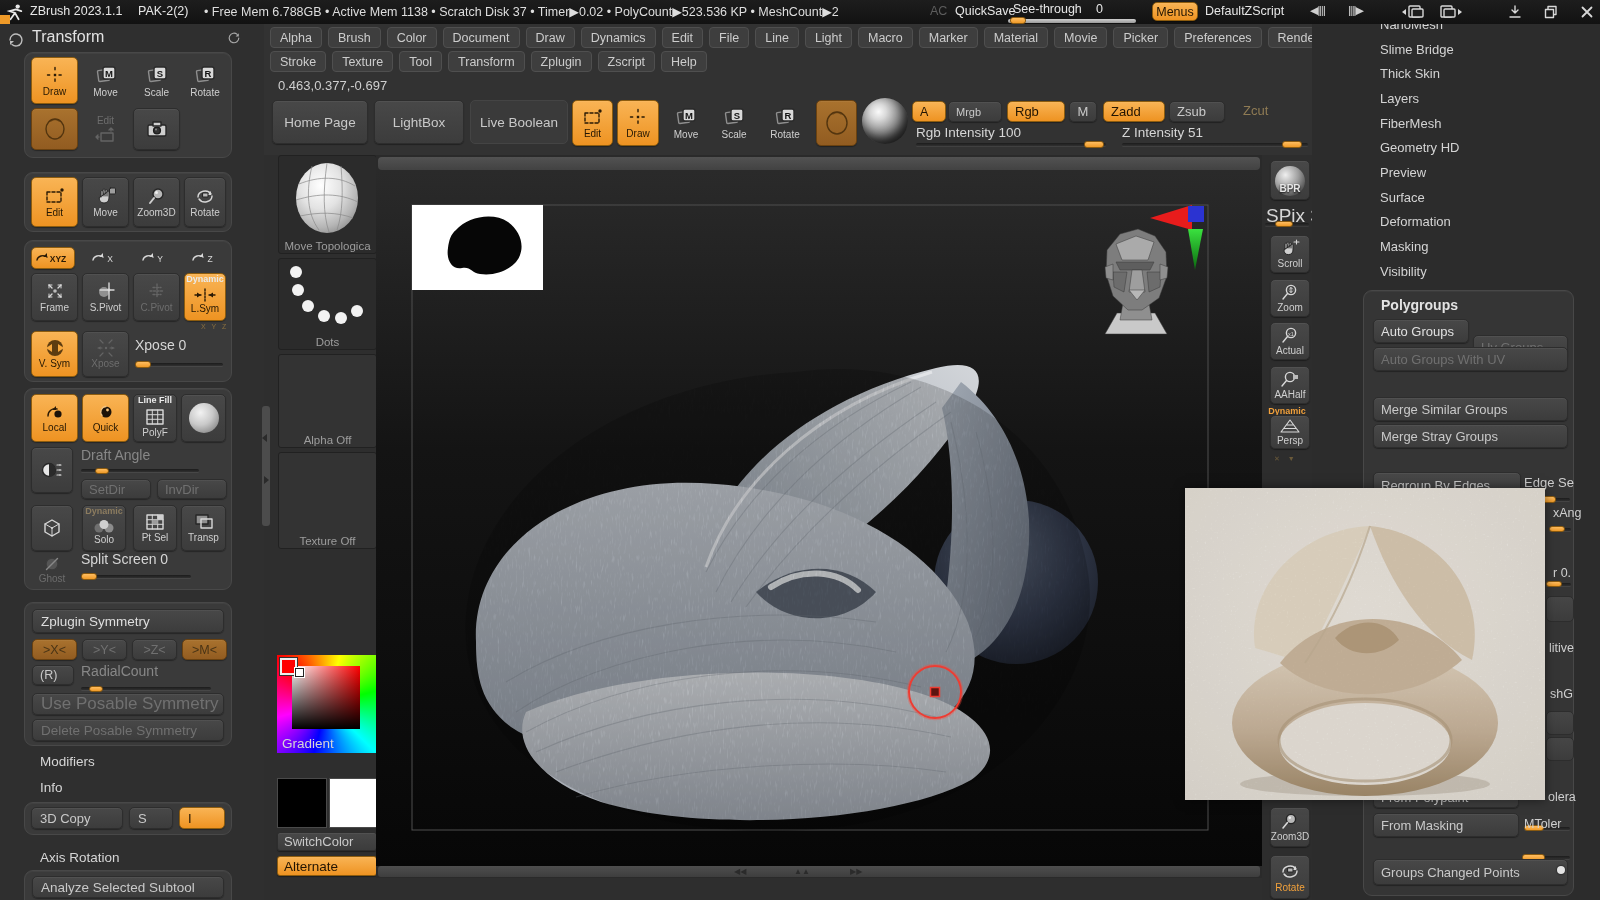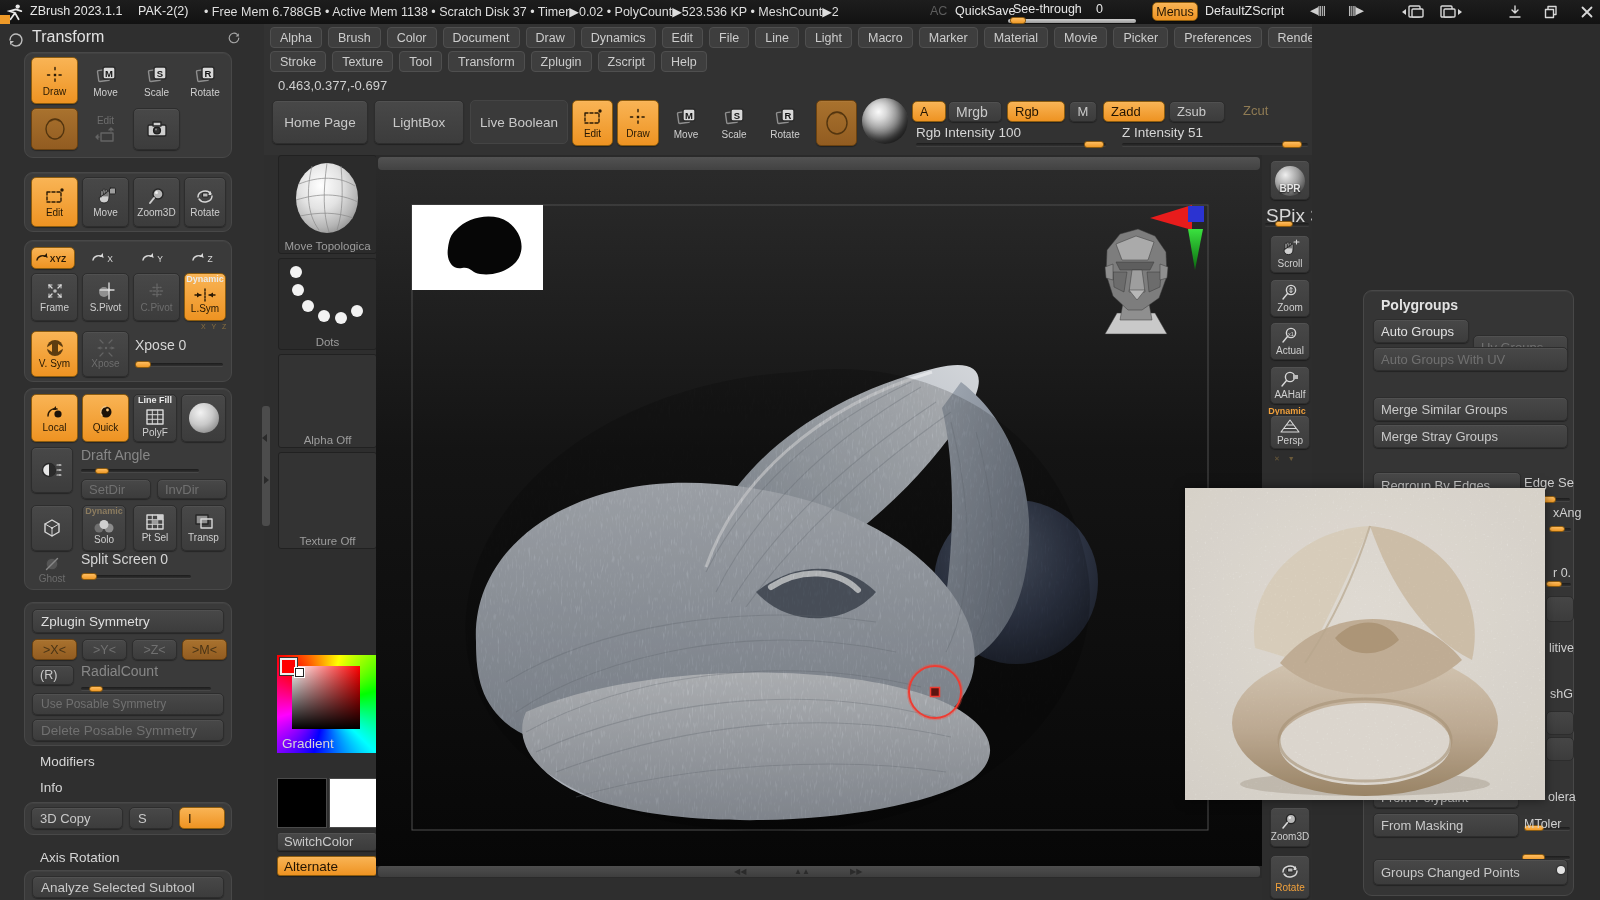--- a/index.html
+++ b/index.html
@@ -355,21 +355,21 @@
     <div class="b" style="left:7px;top:6px;width:192px;height:24px;justify-content:flex-start;padding-left:8px;font-size:13.5px;color:#dedede">Zplugin Symmetry</div>
     <div class="b br dm" style="left:7px;top:36px;width:45px;height:21px;color:#4a3415">&gt;X&lt;</div>
     <div class="b dm" style="left:57px;top:36px;width:45px;height:21px">&gt;Y&lt;</div>
     <div class="b dm" style="left:107px;top:36px;width:45px;height:21px">&gt;Z&lt;</div>
     <div class="b br dm" style="left:157px;top:36px;width:45px;height:21px;color:#4a3415">&gt;M&lt;</div>
     <div class="b" style="left:7px;top:62px;width:42px;height:20px;justify-content:flex-start;padding-left:7px">(R)</div>
     <span class="txt dimtx" style="left:56px;top:60px;font-size:14px">RadialCount</span>
     <div class="tr" style="left:56px;top:84px;width:130px">
       <div class="hd" style="left:8px;top:-1.5px;width:14px;height:6px"></div>
     </div>
-    <div class="b dm" style="left:7px;top:90px;width:192px;height:22px;justify-content:flex-start;padding-left:8px;font-size:12px">Use Posable Symmetry</div>
+    <div class="b dm" style="left:7px;top:90px;width:192px;height:22px;justify-content:flex-start;padding-left:8px;font-size:17px">Use Posable Symmetry</div>
     <div class="b dm" style="left:7px;top:116px;width:192px;height:22px;justify-content:flex-start;padding-left:8px;font-size:13.5px">Delete Posable Symmetry</div>
   </div>
 
   <span class="txt" style="left:40px;top:730px;font-size:13.5px">Modifiers</span>
   <span class="txt" style="left:40px;top:756px;font-size:13.5px">Info</span>
 
   <div class="g" style="left:24px;top:778px;width:206px;height:31px">
     <div class="b" style="left:6px;top:4px;width:92px;height:22px;justify-content:flex-start;padding-left:8px;font-size:13px">3D Copy</div>
     <div class="b" style="left:104px;top:4px;width:44px;height:22px;justify-content:flex-start;padding-left:8px;font-size:13px">S</div>
     <div class="b o" style="left:154px;top:4px;width:46px;height:22px;justify-content:flex-start;padding-left:8px;font-size:13px">I</div>
@@ -522,21 +522,21 @@
   <div class="b br" style="left:552px;top:76px;width:41px;height:46px">
     <svg class="ic" width="28" height="30" viewBox="0 0 28 30">
         <ellipse cx="14" cy="15" rx="10" ry="11"></ellipse>
         <path d="M10 6q4-3 8 0" opacity=".6"></path>
       </svg>
   </div>
   <div class="abs" style="left:598px;top:74px;width:46px;height:46px;border-radius:50%;
      background:radial-gradient(circle at 36% 30%,#fafafa 0%,#d9d9d9 18%,#9a9a9a 42%,#555 70%,#242424 100%);box-shadow:inset -4px -6px 10px rgba(0,0,0,.6)"></div>
 
   <div class="b o" style="left:648px;top:77px;width:34px;height:21px;justify-content:flex-start;padding-left:7px">A</div>
-  <div class="b" style="left:684px;top:77px;width:54px;height:21px;justify-content:flex-start;padding-left:7px;font-size:14px">Mrgb</div>
+  <div class="b" style="left:684px;top:77px;width:54px;height:21px;justify-content:flex-start;padding-left:7px;font-size:11px">Mrgb</div>
   <div class="b o" style="left:743px;top:77px;width:58px;height:21px;justify-content:flex-start;padding-left:7px;font-size:13px">Rgb</div>
   <div class="b" style="left:805px;top:77px;width:28px;height:21px;font-size:13px">M</div>
   <div class="b o" style="left:839px;top:77px;width:62px;height:21px;justify-content:flex-start;padding-left:7px;font-size:13px">Zadd</div>
   <div class="b" style="left:905px;top:77px;width:56px;height:21px;justify-content:flex-start;padding-left:7px;font-size:13px">Zsub</div>
   <span class="txt" style="left:979px;top:79px;color:#8f7b54">Zcut</span>
 
   <span class="txt" style="left:652px;top:101px;font-size:13.5px">Rgb Intensity 100</span>
   <div class="tr" style="left:652px;top:119px;width:190px">
     <div class="hd" style="left:168px;top:-2px;width:20px;height:7px"></div>
   </div>
@@ -717,20 +717,33 @@
         <path d="M4 11a7 6 0 0 1 13-3"></path>
         <path d="M17 5v4h-4z" fill="currentColor" stroke="none"></path>
         <path d="M18 10a7 6 0 0 1-13 3"></path>
         <rect x="9" y="7" width="5" height="4" fill="#bbb" stroke="#262626" stroke-width="1"></rect>
       </svg>
     <span class="lb" style="color:#f2a13b">Rotate</span>
   </div>
 </div>
 
 <div class="abs" style="left:1312px;top:24px;width:288px;height:876px;background:#2c2c2c">
+  <div class="abs" style="left:68px;top:-12px">
+      <div class="rmi">NanoMesh</div>
+      <div class="rmi">Slime Bridge</div>
+      <div class="rmi">Thick Skin</div>
+      <div class="rmi">Layers</div>
+      <div class="rmi">FiberMesh</div>
+      <div class="rmi">Geometry HD</div>
+      <div class="rmi">Preview</div>
+      <div class="rmi">Surface</div>
+      <div class="rmi">Deformation</div>
+      <div class="rmi">Masking</div>
+      <div class="rmi">Visibility</div>
+    </div>
 
   <div class="g" style="left:51px;top:266px;width:209px;height:604px;background:#353535">
     <span class="txt" style="left:17px;top:6px;font-size:14px;font-weight:bold;color:#e3e3e3">Polygroups</span>
     <div class="b" style="left:9px;top:28px;width:96px;height:24px;justify-content:flex-start;padding-left:7px;font-size:13px;color:#e0e0e0">Auto Groups</div>
     <div class="b dm" style="left:109px;top:44px;width:95px;height:24px;justify-content:flex-start;padding-left:7px;font-size:13px">Uv Groups</div>
     <div class="b dm" style="left:9px;top:56px;width:195px;height:24px;justify-content:flex-start;padding-left:7px;font-size:13px">Auto Groups With UV</div>
     <div class="b" style="left:9px;top:106px;width:195px;height:24px;justify-content:flex-start;padding-left:7px;font-size:13px">Merge Similar Groups</div>
     <div class="b" style="left:9px;top:133px;width:195px;height:24px;justify-content:flex-start;padding-left:7px;font-size:13px">Merge Stray Groups</div>
     <div class="b" style="left:9px;top:181px;width:148px;height:26px;justify-content:flex-start;padding-left:7px;font-size:13px">Regroup By Edges</div>
     <span class="frag" style="left:160px;top:184px;font-size:13px">Edge Se</span>

